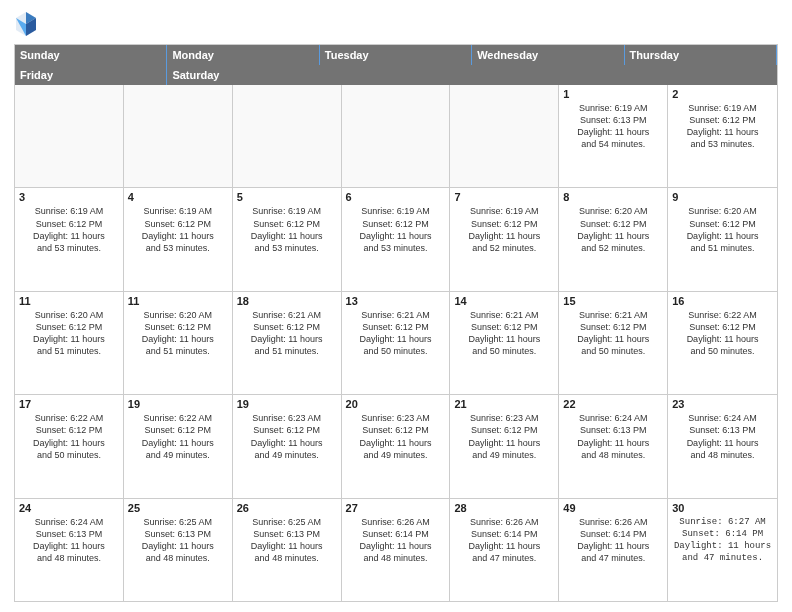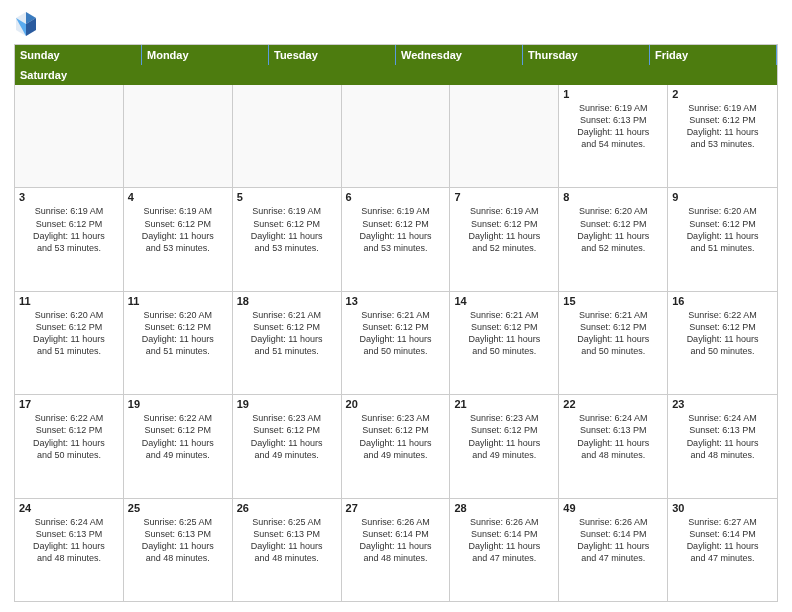--- a/index.html
+++ b/index.html
@@ -60,22 +60,22 @@
       color: #555;
     }
     .calendar {
       flex: 1;
       display: flex;
       flex-direction: column;
       border: 1px solid #ccc;
     }
     .cal-header {
       display: grid;
-      grid-template-columns: repeat(6, 1fr);
-      background: #4d7c0f;
+      grid-template-columns: repeat(5, 1fr);
+      background: #737373;
     }
     .cal-header-cell {
       color: white;
       font-size: 11px;
       font-weight: bold;
       padding: 4px 5px;
       border-right: 1px solid #5a9bdf;
     }
     .cal-header-cell:last-child { border-right: none; }
     .cal-body {
@@ -361,21 +361,21 @@
           </div>
           <div class="cal-cell">
             <span class="day-num">49</span>
             <div class="cell-detail" style="white-space: pre-line;">Sunrise: 6:26 AM
 Sunset: 6:14 PM
 Daylight: 11 hours
 and 47 minutes.</div>
           </div>
           <div class="cal-cell">
             <span class="day-num">30</span>
-            <div class="cell-detail" style="white-space: pre-line;">Sunrise: 6:27 AM
+            <div class="cell-detail" style="white-space: pre-line; font-family: Liberation Mono, monospace;">Sunrise: 6:27 AM
 Sunset: 6:14 PM
 Daylight: 11 hours
 and 47 minutes.</div>
           </div>
         </div>
       </div>
   </div>
 </div>
 
 </body></html>

